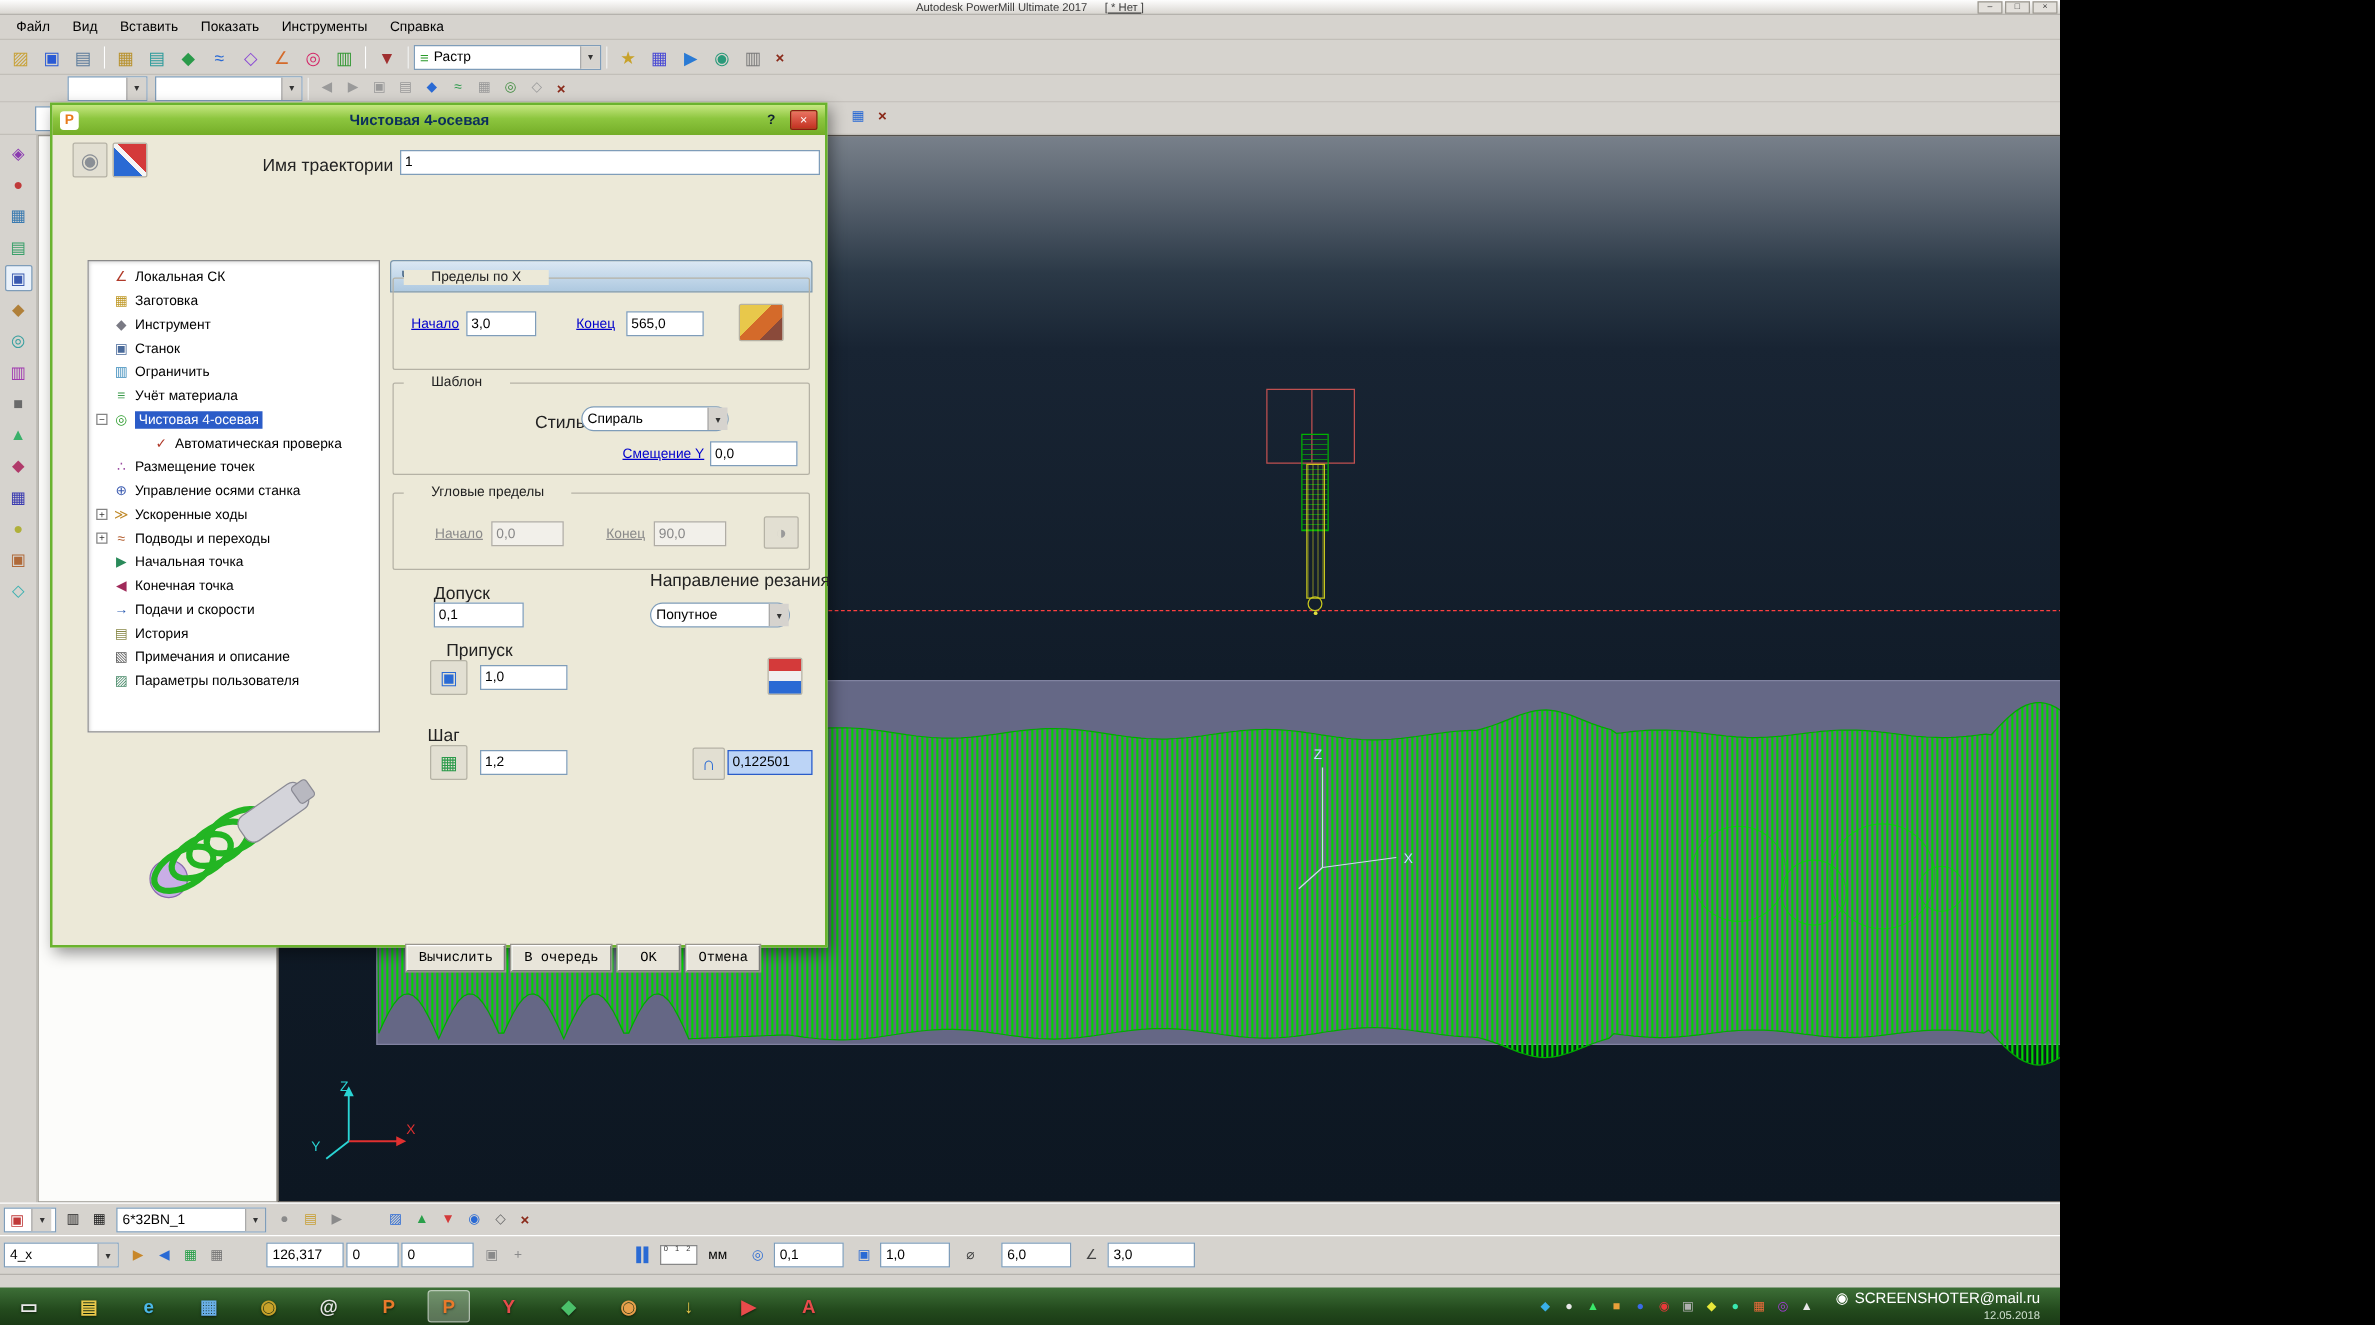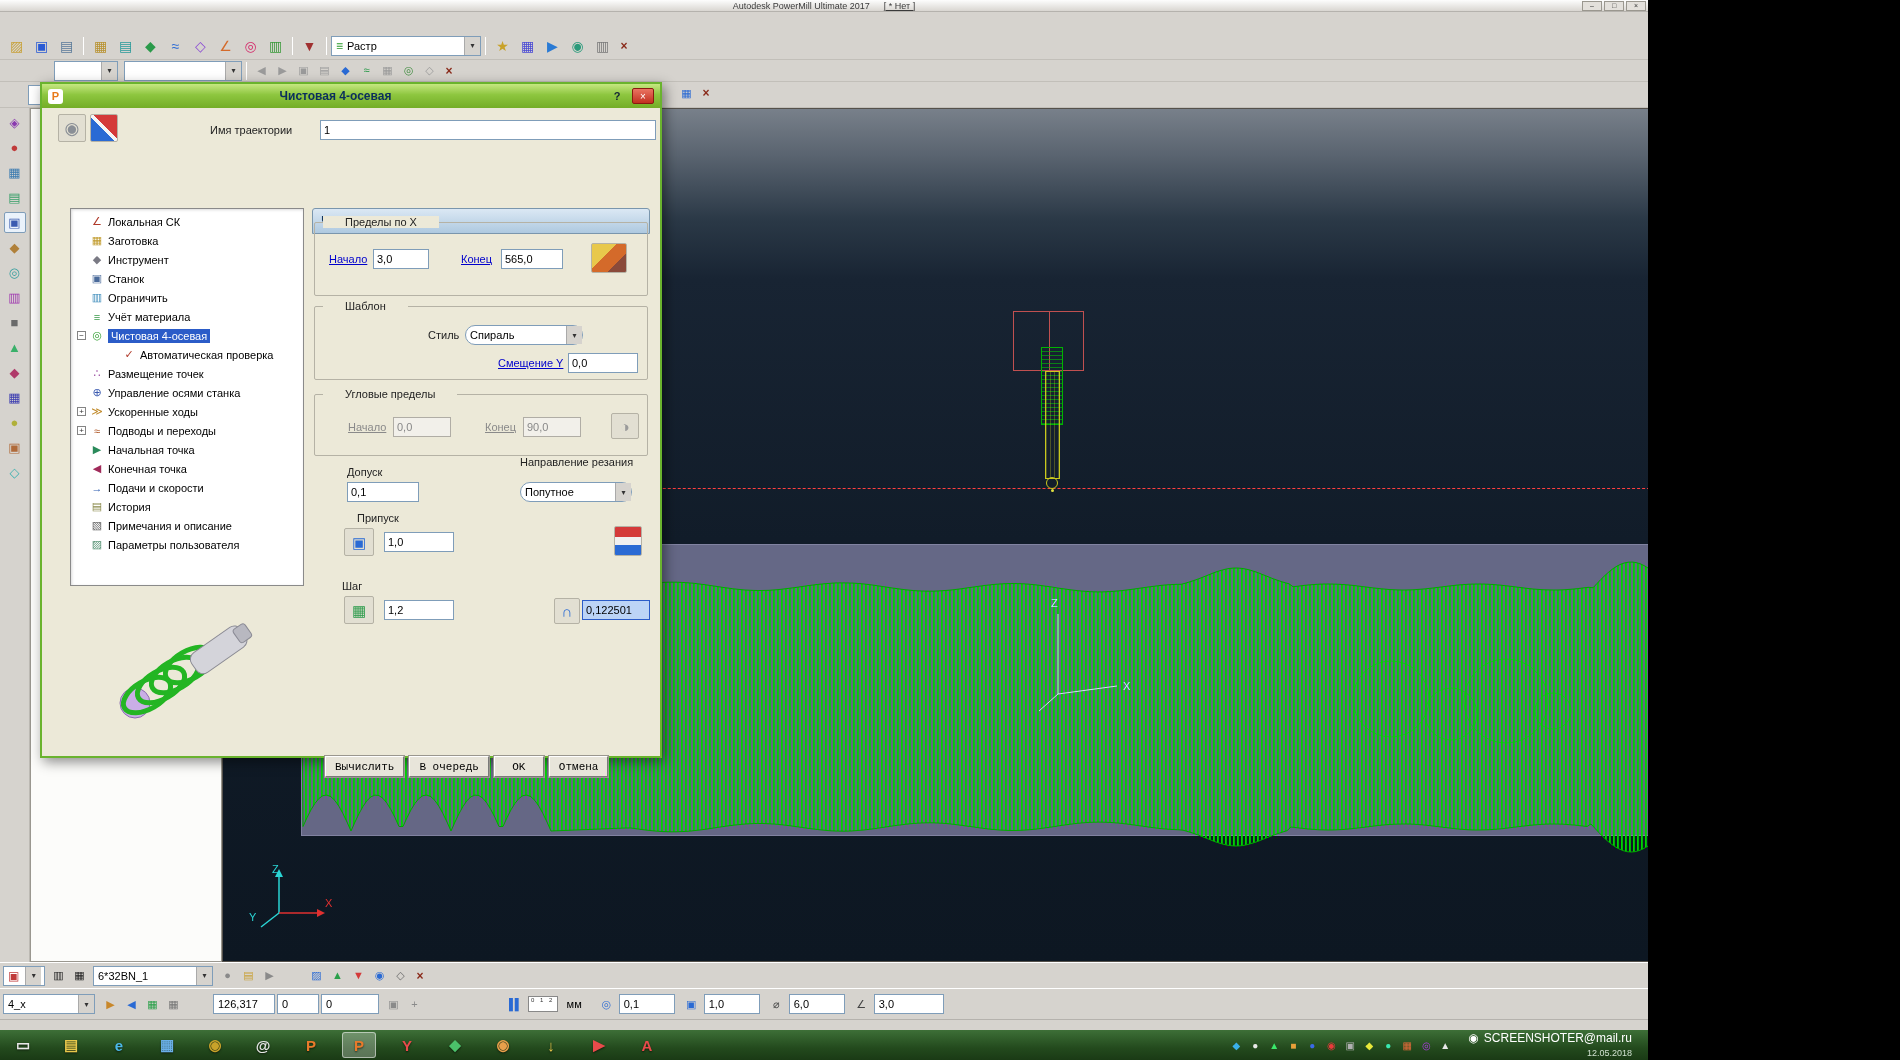--- a/index.html
+++ b/index.html
@@ -62,21 +62,21 @@
   #dialog{position:absolute;left:40px;top:82px;width:622px;height:676px;background:#ece9d8;border:2px solid #6ab32e;box-shadow:3px 4px 12px rgba(0,0,0,.45);z-index:40;}
   .dlg-title{height:24px;background:linear-gradient(180deg,#c6e781,#8dc63f 45%,#74ad27);display:flex;align-items:center;padding:0 6px;gap:6px;}
   .dlg-title .picon{width:15px;height:15px;background:#fff;border-radius:3px;color:#e87a1a;font-weight:bold;font-size:11px;display:flex;align-items:center;justify-content:center;}
   .dlg-title .ttext{flex:1;text-align:center;color:#0b2e5c;font-weight:bold;font-size:12px;}
   .dlg-help{width:18px;height:16px;display:flex;align-items:center;justify-content:center;color:#123;font-weight:bold;font-size:11px;}
   .dlg-close{width:22px;height:16px;background:linear-gradient(#ea7462,#c23020);color:#fff;border:1px solid #8a1a10;border-radius:2px;font-size:10px;display:flex;align-items:center;justify-content:center;}
   .dlg-body{position:absolute;left:0;top:24px;right:0;bottom:0;}
   .typbtn{position:absolute;width:28px;height:28px;display:flex;align-items:center;justify-content:center;border:1px solid #b5b2a5;background:#e2dfd2;border-radius:2px;}
   .typbtn .g{font-size:17px;color:#8a8f96;}
   .typbtn.colored{background:linear-gradient(45deg,#2a6ad4 0 45%,#f5f5f5 45% 55%,#d43a3a 55%);}
-  .dlg-label{position:absolute;font-size:11px;color:#222;white-space:nowrap;}
+  .dlg-label{position:absolute;font-size:14px;color:#222;white-space:nowrap;}
   .inp{position:absolute;height:20px;border:1px solid #7f9db9;background:#fff;font-size:11px;padding:0 3px;font-family:"Liberation Sans",sans-serif;}
   .inp.dis{background:#f2f0ea;color:#888;border-color:#b0ada5;}
   .inp.hl{background:#bcd4f6;border:1px solid #2b5cc8;}
   .dlg-tree{position:absolute;left:28px;top:100px;width:234px;height:378px;background:#fff;border:1px solid #8a8a8a;box-shadow:inset 1px 1px 3px rgba(0,0,0,.15);padding-top:3px;overflow:hidden;}
   .titem{display:flex;align-items:center;height:19px;padding-left:6px;white-space:nowrap;font-size:11px;}
   .titem.child{padding-left:38px;}
   .texp{width:9px;height:9px;border:1px solid #848484;background:#fff;color:#333;font-size:8px;line-height:7px;text-align:center;margin-right:4px;flex:none;}
   .texp:empty{border-color:transparent;background:transparent;}
   .ticon{width:14px;margin-right:4px;font-size:11px;text-align:center;color:var(--c,#555);flex:none;}
   .titem.selected .tlabel{background:#2b5cc8;color:#fff;padding:1px 3px;}
@@ -122,20 +122,29 @@
   <div id="titlebar">
     <span>Autodesk PowerMill Ultimate 2017</span>
     <span class="tspace">[ * Нет ]</span>
     <span class="winbtns">
       <span class="winbtn">–</span>
       <span class="winbtn">□</span>
       <span class="winbtn">×</span>
     </span>
   </div>
 
+  <div id="menubar">
+
+  <span class="mitem">Файл</span>
+      <span class="mitem">Вид</span>
+      <span class="mitem">Вставить</span>
+      <span class="mitem">Показать</span>
+      <span class="mitem">Инструменты</span>
+      <span class="mitem">Справка</span>
+    </div>
 
   <div id="tb1" class="tbrow">
     <span style="display:flex;">
         <span class="tbtn" style="--c: #c8a23a;">
           <span class="g">▨</span>
         </span>
         <span class="tbtn" style="--c: #2a5ad4;">
           <span class="g">▣</span>
         </span>
         <span class="tbtn" style="--c: #5a7a9a;">
@@ -696,21 +705,21 @@
         <span class="g">◎</span>
       </span>
     <input class="sb-inp" style="width: 56px; margin-left: 2px;" value="0,1">
     <span class="tbtn small" style="margin-left:6px;--c:#2a6ad4;">
         <span class="g">▣</span>
       </span>
     <input class="sb-inp" style="width: 56px; margin-left: 2px;" value="1,0">
     <span class="tbtn small" style="margin-left:6px;--c:#444444;">
         <span class="g">⌀</span>
       </span>
-    <input class="sb-inp" style="width: 56px; margin-left: 2px;" value="6,0">
+    <input class="sb-inp" style="width: 56px; margin-left: 14px;" value="6,0">
     <span class="tbtn small" style="margin-left:6px;--c:#444444;">
         <span class="g">∠</span>
       </span>
     <input class="sb-inp" style="width: 70px; margin-left: 2px;" value="3,0">
   </div>
 
   <div id="taskbar">
     <span style="display:flex;">
         <span class="task" style="--c: #e8e8e8;">
           <span class="g">▭</span>

